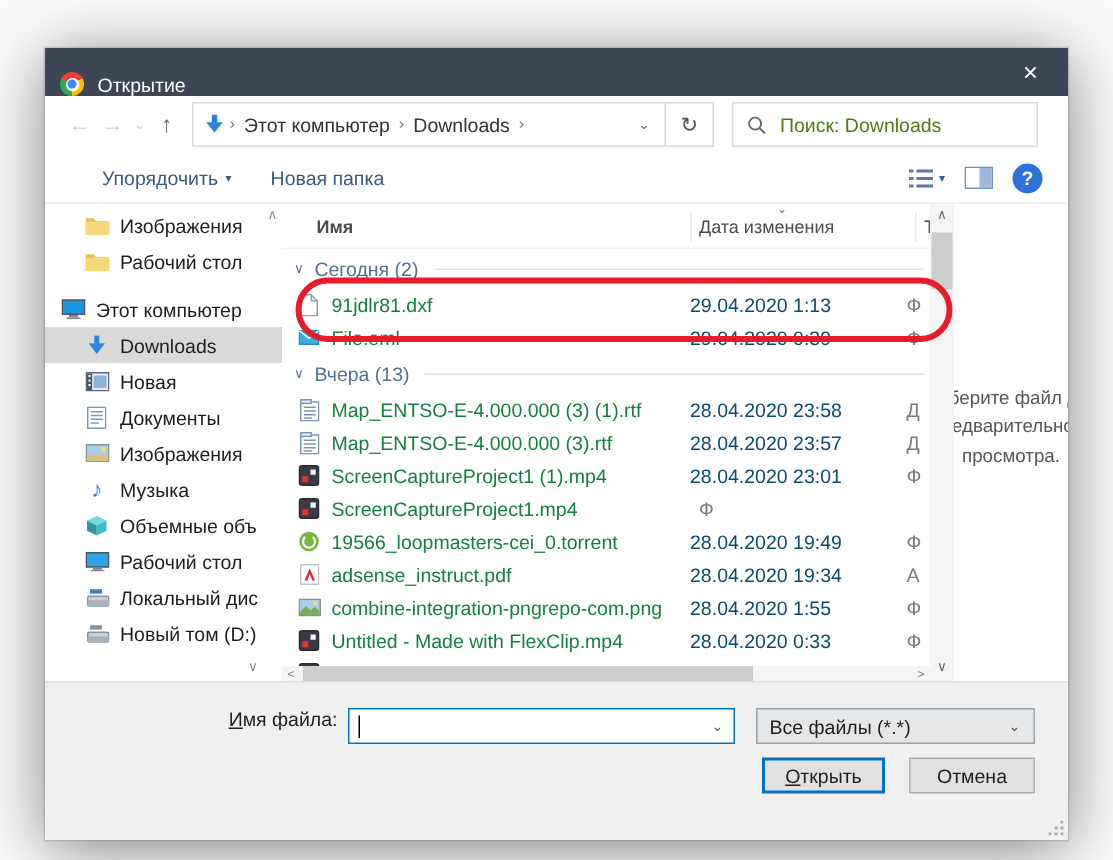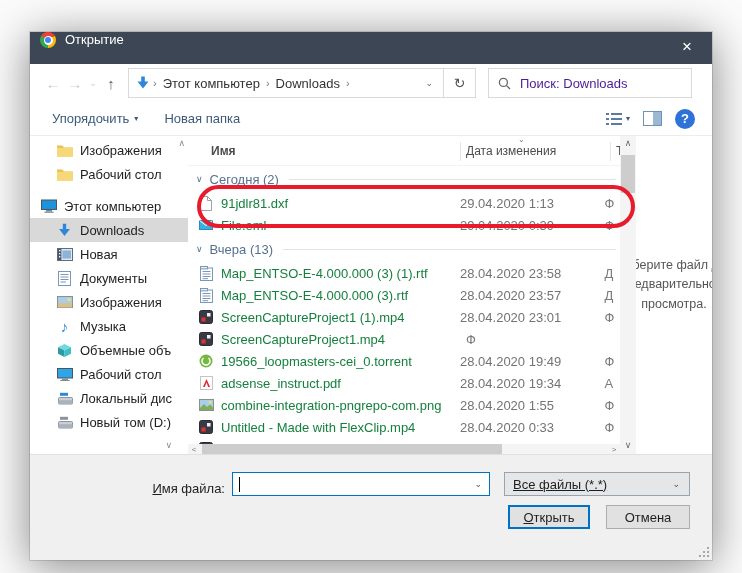--- a/index.html
+++ b/index.html
@@ -1,39 +1,39 @@
 <!DOCTYPE html>
 <html><head>
 <meta charset="utf-8">
 <style>
   html,body{margin:0;padding:0;width:742px;height:573px;overflow:hidden;
     background:#fbfbfb;font-family:"Liberation Sans","DejaVu Sans",sans-serif;}
   *{box-sizing:border-box;}
   .dialog{position:absolute;left:30px;top:32px;width:682px;height:528px;background:#fff;
     box-shadow:0 6px 42px rgba(0,0,0,.48),0 0 0 1px rgba(0,0,0,.12);display:flex;flex-direction:column;}
   
-  .titlebar{height:32px;background:#3d4654;display:flex;align-items:flex-start;padding:0 10px;flex:0 0 auto;}
+  .titlebar{height:32px;background:#3d4654;display:flex;align-items:flex-end;padding:0 10px;flex:0 0 auto;}
   .title{color:#fff;font-size:13px;margin-left:9px;}
   .close{margin-left:auto;color:#fff;font-size:17px;width:30px;text-align:center;cursor:pointer;line-height:30px;}
   
   .navbar{height:38px;display:flex;align-items:center;padding:0 14px 0 12px;flex:0 0 auto;background:#fff;}
   .navbtn{width:22px;text-align:center;font-size:15px;color:#c9ced6;}
   .navbtn.small{width:14px;font-size:9px;}
   .navbtn.enabled{color:#5a6573;}
   .crumbbar{margin-left:6px;width:316px;height:30px;border:1px solid #d9d9d9;display:flex;align-items:center;
     padding:0 6px;font-size:13px;color:#333;}
   .crumb{padding:0 4px;white-space:nowrap;}
   .csep{color:#777;font-size:11px;padding:0 2px;}
   .crumb-chev{margin-left:auto;color:#666;font-size:9px;padding-right:4px;}
   .refreshbox{width:32px;height:30px;border:1px solid #d9d9d9;border-left:none;display:flex;align-items:center;
     justify-content:center;color:#555;font-size:14px;}
   .searchbox{margin-left:12px;width:204px;height:30px;border:1px solid #d9d9d9;display:flex;align-items:center;
-    padding:0 9px;font-size:13px;color:#4c1d95;gap:9px;}
-  
-  .toolbar{height:34px;display:flex;align-items:center;padding:0 17px 0 22px;font-size:13px;color:#3c5a7c;
+    padding:0 9px;font-size:13px;color:#4d7c0f;gap:9px;}
+  
+  .toolbar{height:34px;display:flex;align-items:center;padding:0 17px 0 38px;font-size:13px;color:#3c5a7c;
     border-bottom:1px solid #ededed;flex:0 0 auto;}
   .tool{display:flex;align-items:center;gap:5px;cursor:pointer;}
   .tool .arr{font-size:8px;color:#3c5a7c;}
   .tool + .tool{margin-left:26px;}
   .toolright{margin-left:auto;display:flex;align-items:center;gap:13px;}
   .helpcirc{width:20px;height:20px;border-radius:50%;background:#2e71d8;color:#fff;font-size:13px;font-weight:bold;
     display:flex;align-items:center;justify-content:center;}
   
   .main{flex:1;display:flex;min-height:0;position:relative;}
   .sidebar{width:158px;position:relative;overflow:hidden;padding-top:2px;flex:0 0 auto;text-align:right;}
@@ -54,49 +54,49 @@
   .lheader .hsort{position:absolute;left:330px;top:-1px;font-size:8px;color:#777;}
   .hsep1{position:absolute;left:272px;top:6px;bottom:4px;width:1px;background:#e6e6e6;}
   .hsep2{position:absolute;left:422px;top:6px;bottom:4px;width:1px;background:#e6e6e6;}
   .lbody{flex:1;overflow:hidden;}
   .ghead{height:26px;display:flex;align-items:center;padding-left:8px;font-size:13px;color:#56718f;}
   .ghead .gchev{font-size:9px;margin-right:7px;color:#56718f;}
   .ghead .grule{flex:1;height:1px;background:#e2e2e2;margin:0 4px 0 10px;}
   .row{height:22px;display:flex;align-items:center;padding-left:10px;font-size:13px;cursor:default;}
   .ric{width:16px;height:16px;flex:0 0 auto;margin-right:7px;display:flex;align-items:center;justify-content:center;}
   .fname{width:245px;white-space:nowrap;overflow:hidden;color:#15803d;}
-  .fdate{width:148px;color:#737373;white-space:nowrap;}
+  .fdate{width:148px;color:#0c4a6e;white-space:nowrap;}
   .ftype{width:16px;color:#7a7a7a;white-space:nowrap;overflow:hidden;}
   .hscroll{height:10px;flex:0 0 auto;display:flex;align-items:center;background:#f4f4f4;font-size:9px;color:#888;}
   .hthumb{height:10px;background:#cdcdcd;width:300px;margin-left:2px;}
   .harr{width:12px;text-align:center;font-size:8px;color:#777;}
   .hspace{flex:1;}
   
   .vscroll{width:16px;background:#f4f4f4;position:relative;flex:0 0 auto;margin-bottom:0;}
   .vs-up{position:absolute;top:2px;left:0;right:0;text-align:center;font-size:9px;color:#666;}
   .vs-dn{position:absolute;bottom:4px;left:0;right:0;text-align:center;font-size:9px;color:#666;}
   .vthumb{position:absolute;top:19px;left:1px;width:14px;height:38px;background:#cdcdcd;}
   
   .preview{flex:1;position:relative;overflow:hidden;background:#fff;}
   .pmsg{position:absolute;top:120px;left:50%;transform:translateX(-50%);width:132px;text-align:center;
     font-size:12.5px;color:#555;line-height:1.55;}
   
   .redoval{position:absolute;left:167px;top:49px;width:438px;height:43px;border:4px solid #e81b2c;
     border-radius:24px;pointer-events:none;z-index:6;}
   
   .footer{height:106px;background:#f0f0f0;border-top:1px solid #e0e0e0;flex:0 0 auto;position:relative;}
-  .frow1{position:absolute;top:17px;left:0;right:0;display:flex;align-items:flex-end;}
+  .frow1{position:absolute;top:17px;left:0;right:0;display:flex;align-items:flex-start;}
   .flabel{width:195px;text-align:right;font-size:13px;color:#1e1e1e;margin-right:7px;}
   .flabel .ak{text-decoration:underline;}
   .fninput{width:258px;height:24px;background:#fff;border:1px solid #0072c6;display:flex;align-items:center;
     padding:0 6px;position:relative;}
   .caret{width:1px;height:15px;background:#000;}
   .in-chev{position:absolute;right:7px;font-size:9px;color:#555;}
   .combo{margin-left:14px;width:186px;height:24px;background:#e4e6e8;border:1px solid #9aa4ae;display:flex;
-    align-items:center;padding:0 8px;font-size:13px;color:#1e1e1e;position:relative;cursor:pointer;text-decoration:underline;}
+    align-items:center;padding:0 8px;font-size:13px;color:#1e1e1e;position:relative;cursor:pointer;}
   .combo .in-chev{right:9px;}
   .frow2{position:absolute;top:50px;right:22px;display:flex;gap:16px;}
   .btn{width:84px;height:24px;display:flex;align-items:center;justify-content:center;font-size:13px;color:#1e1e1e;
     background:#e1e1e1;border:1px solid #adadad;cursor:pointer;}
   .btn.primary{width:82px;border:2px solid #0072c6;}
   .btn .ak{text-decoration:underline;}
   .grip{position:absolute;right:3px;bottom:3px;width:10px;height:10px;}
   svg{display:block;}
 </style>
 </head>

